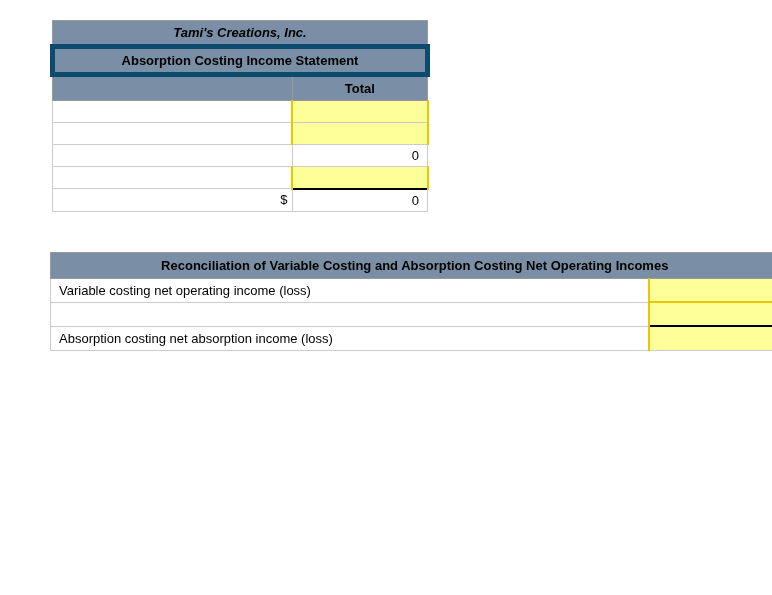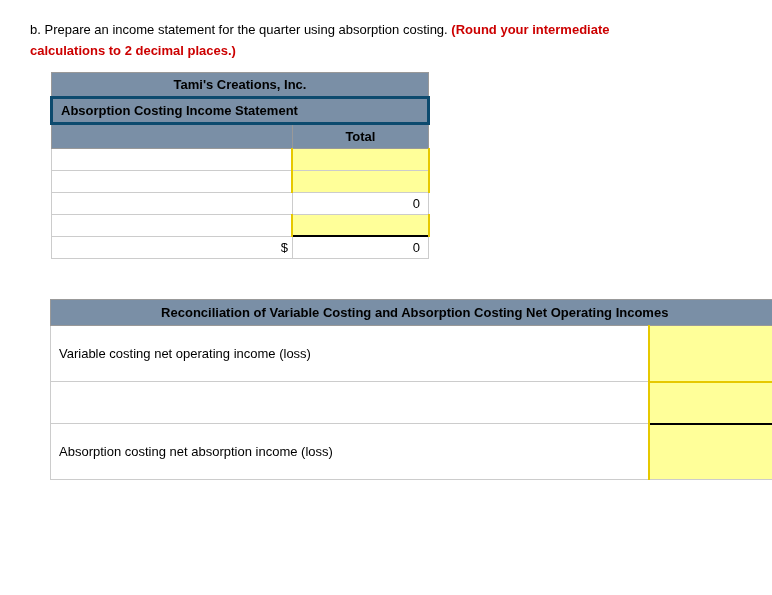--- a/index.html
+++ b/index.html
@@ -33,28 +33,30 @@
       margin-left: 20px;
     }
 
     .income-table .header-row-company td {
       background-color: #7a8fa6;
       color: #000;
       font-weight: bold;
       text-align: center;
       padding: 4px 8px;
       border: 1px solid #999;
+      font-style: italic;
     }
 
     .income-table .header-row-title td {
       background-color: #7a8fa6;
       color: #000;
       font-weight: bold;
+      text-align: center;
       padding: 4px 8px;
-      border: 3px solid #0c4a6e;
+      border: 5px solid #0c4a6e;
     }
 
     .income-table .header-row-cols td {
       background-color: #7a8fa6;
       color: #000;
       font-weight: bold;
       text-align: center;
       padding: 4px 24px;
       border: 1px solid #999;
     }
@@ -94,21 +96,21 @@
     .recon-table .header-row td {
       background-color: #7a8fa6;
       color: #000;
       font-weight: bold;
       text-align: center;
       padding: 5px 8px;
       border: 1px solid #999;
     }
 
     .recon-table .data-row td {
-      padding: 20px 8px;
+      padding: 4px 8px;
       border: 1px solid #ccc;
       height: 24px;
     }
 
     .recon-table .data-row .label-cell {
       background-color: #fff;
       width: 600px;
     }
 
     .recon-table .data-row .value-cell {
@@ -126,24 +128,20 @@
     .part-b-text {
       margin-bottom: 10px;
       line-height: 1.6;
       max-width: 600px;
     }
   </style>
 </head>
 <body>
 
 <div class="section">
-  <div class="part-b-text">
-    <span class="part-letter">b.</span>
-    <span class="instruction-text">  Prepare an income statement for the quarter using absorption costing. </span><span class="red-bold">(Round your intermediate calculations to 2 decimal places.)</span>
-  </div>
 
   <table class="income-table">
     <tbody>
         <tr class="header-row-company">
       <td colspan="2">Tami's Creations, Inc.</td>
     </tr>
     <tr class="header-row-title">
       <td colspan="2">Absorption Costing Income Statement</td>
     </tr>
     <tr class="header-row-cols">

